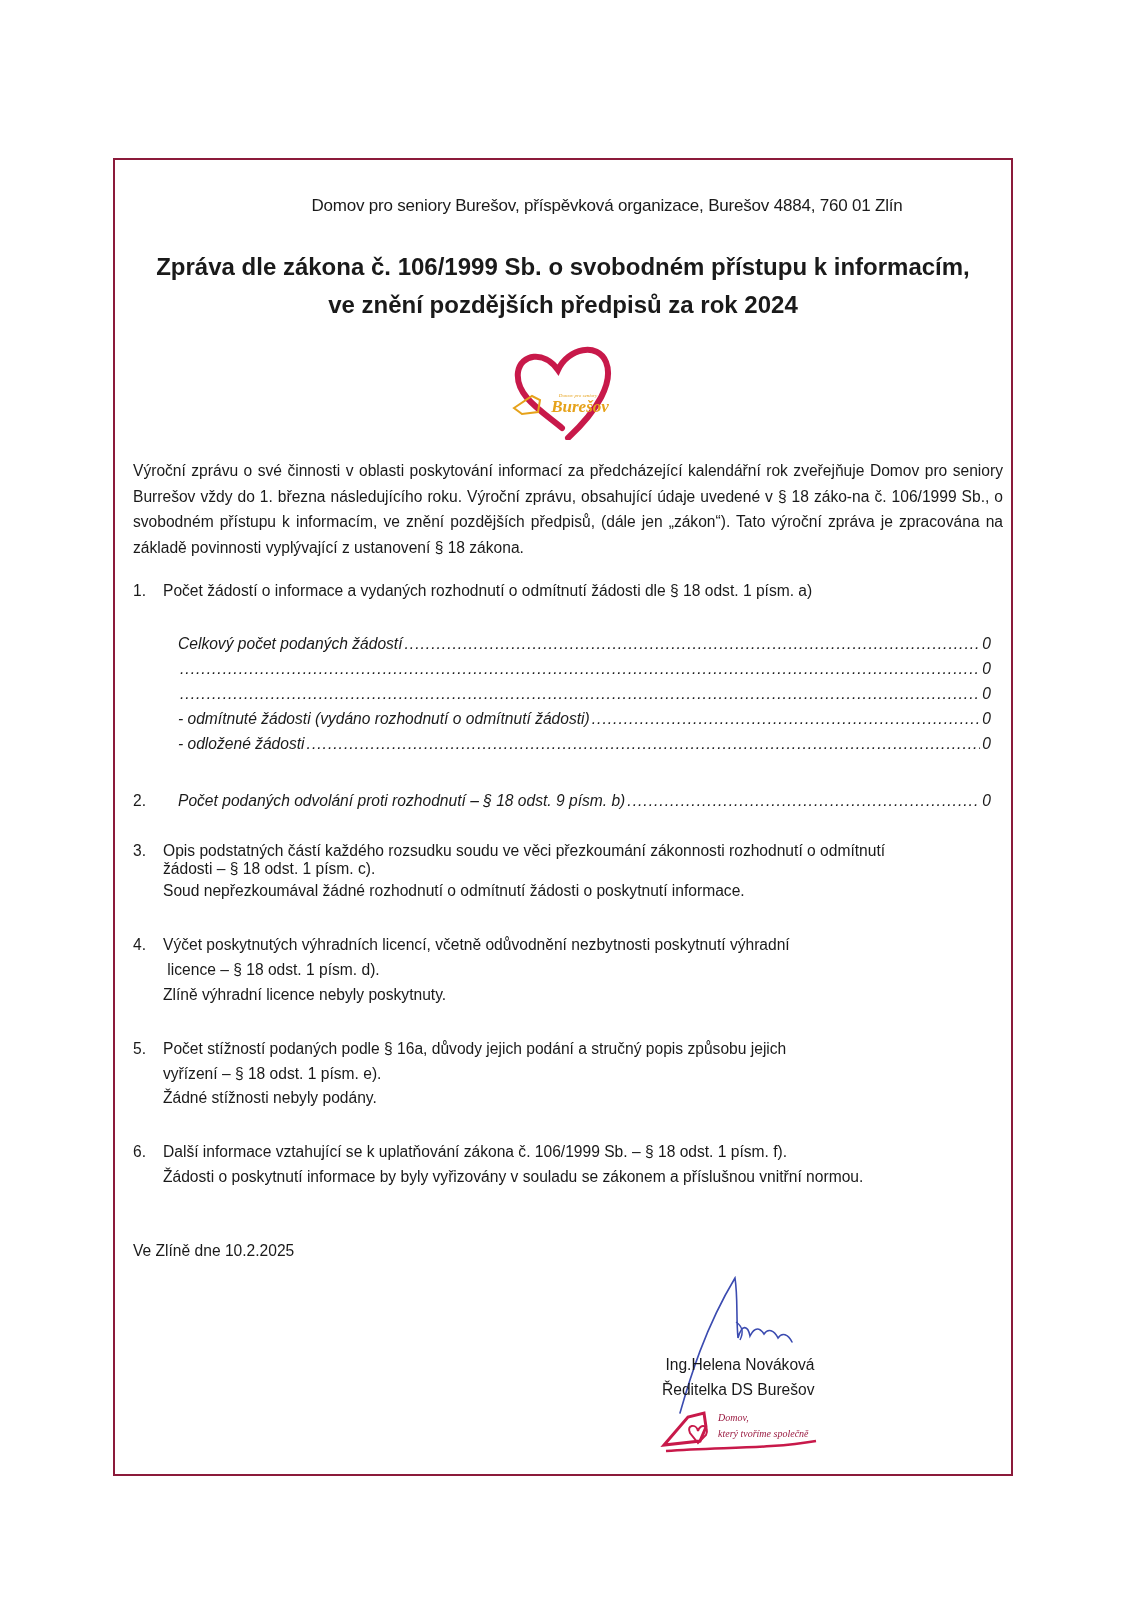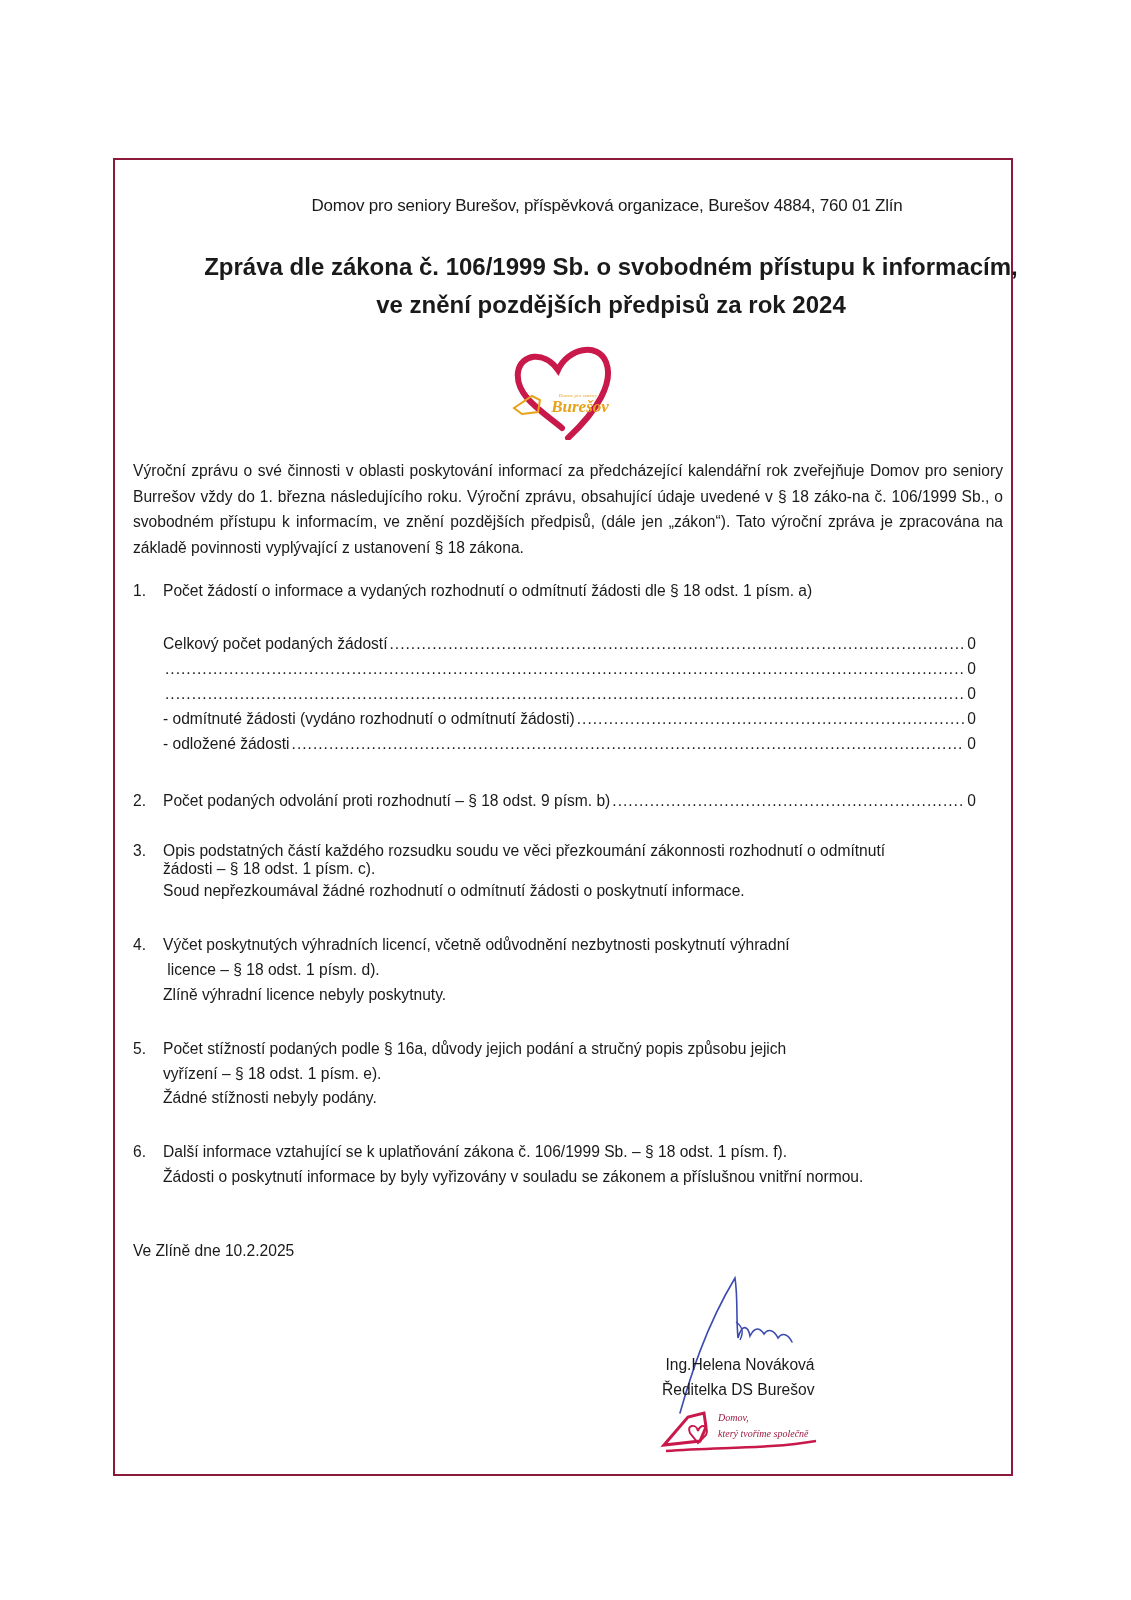--- a/index.html
+++ b/index.html
@@ -2,27 +2,27 @@
 <html><head>
 <meta charset="utf-8">
 <style>
   html, body { margin: 0; padding: 0; background: #ffffff; }
   body { width: 1131px; height: 1600px; position: relative; overflow: hidden;
          font-family: "Liberation Sans", "DejaVu Sans", sans-serif; color: #1a1a1a; }
   .frame { position: absolute; left: 113px; top: 158px; width: 900px; height: 1318px;
            border: 2px solid #8b1a3a; box-sizing: border-box; }
   .abs { position: absolute; }
   .org-line { left: 113px; width: 900px; top: 196px; text-align: center; font-size: 17px; letter-spacing: -0.2px; margin-left: 44px; }
-  .title { left: 113px; width: 900px; top: 248px; text-align: center; font-size: 24px; font-weight: bold; line-height: 38px; margin-left: 48px; }
+  .title { left: 113px; width: 900px; top: 248px; text-align: center; font-size: 24px; font-weight: bold; line-height: 38px; }
   .logo { left: 510px; top: 340px; width: 120px; height: 100px; }
   .intro { left: 133px; width: 870px; top: 458px; font-size: 15.6px; line-height: 25.5px; text-align: justify; }
   .sec { font-size: 15.6px; line-height: 25px; }
   .num { position: absolute; left: 133px; }
   .stext { position: absolute; left: 163px; width: 840px; }
-  .dotrow { position: absolute; left: 163px; width: 813px; display: flex; align-items: flex-end; font-size: 15.6px; line-height: 25px; }
+  .dotrow { position: absolute; left: 178px; width: 813px; display: flex; align-items: flex-end; font-size: 15.6px; line-height: 25px; font-style: italic; }
   .dotrow .lbl { white-space: nowrap; }
   .dotrow .dots { flex: 1; overflow: hidden; white-space: nowrap; margin: 0 2px; }
   .dotrow .dots::after { content: "........................................................................................................................................................................................................................................................................"; letter-spacing: 1px; }
   .dotrow .val { white-space: nowrap; }
   .date { left: 133px; top: 1242px; font-size: 15.6px; }
   .sign-name { left: 662px; top: 1352px; font-size: 15.6px; line-height: 25px; text-align: right; }
   .signature { left: 670px; top: 1268px; width: 150px; height: 150px; }
   .stamp { left: 660px; top: 1403px; width: 160px; height: 55px; }
 </style>
 </head>

